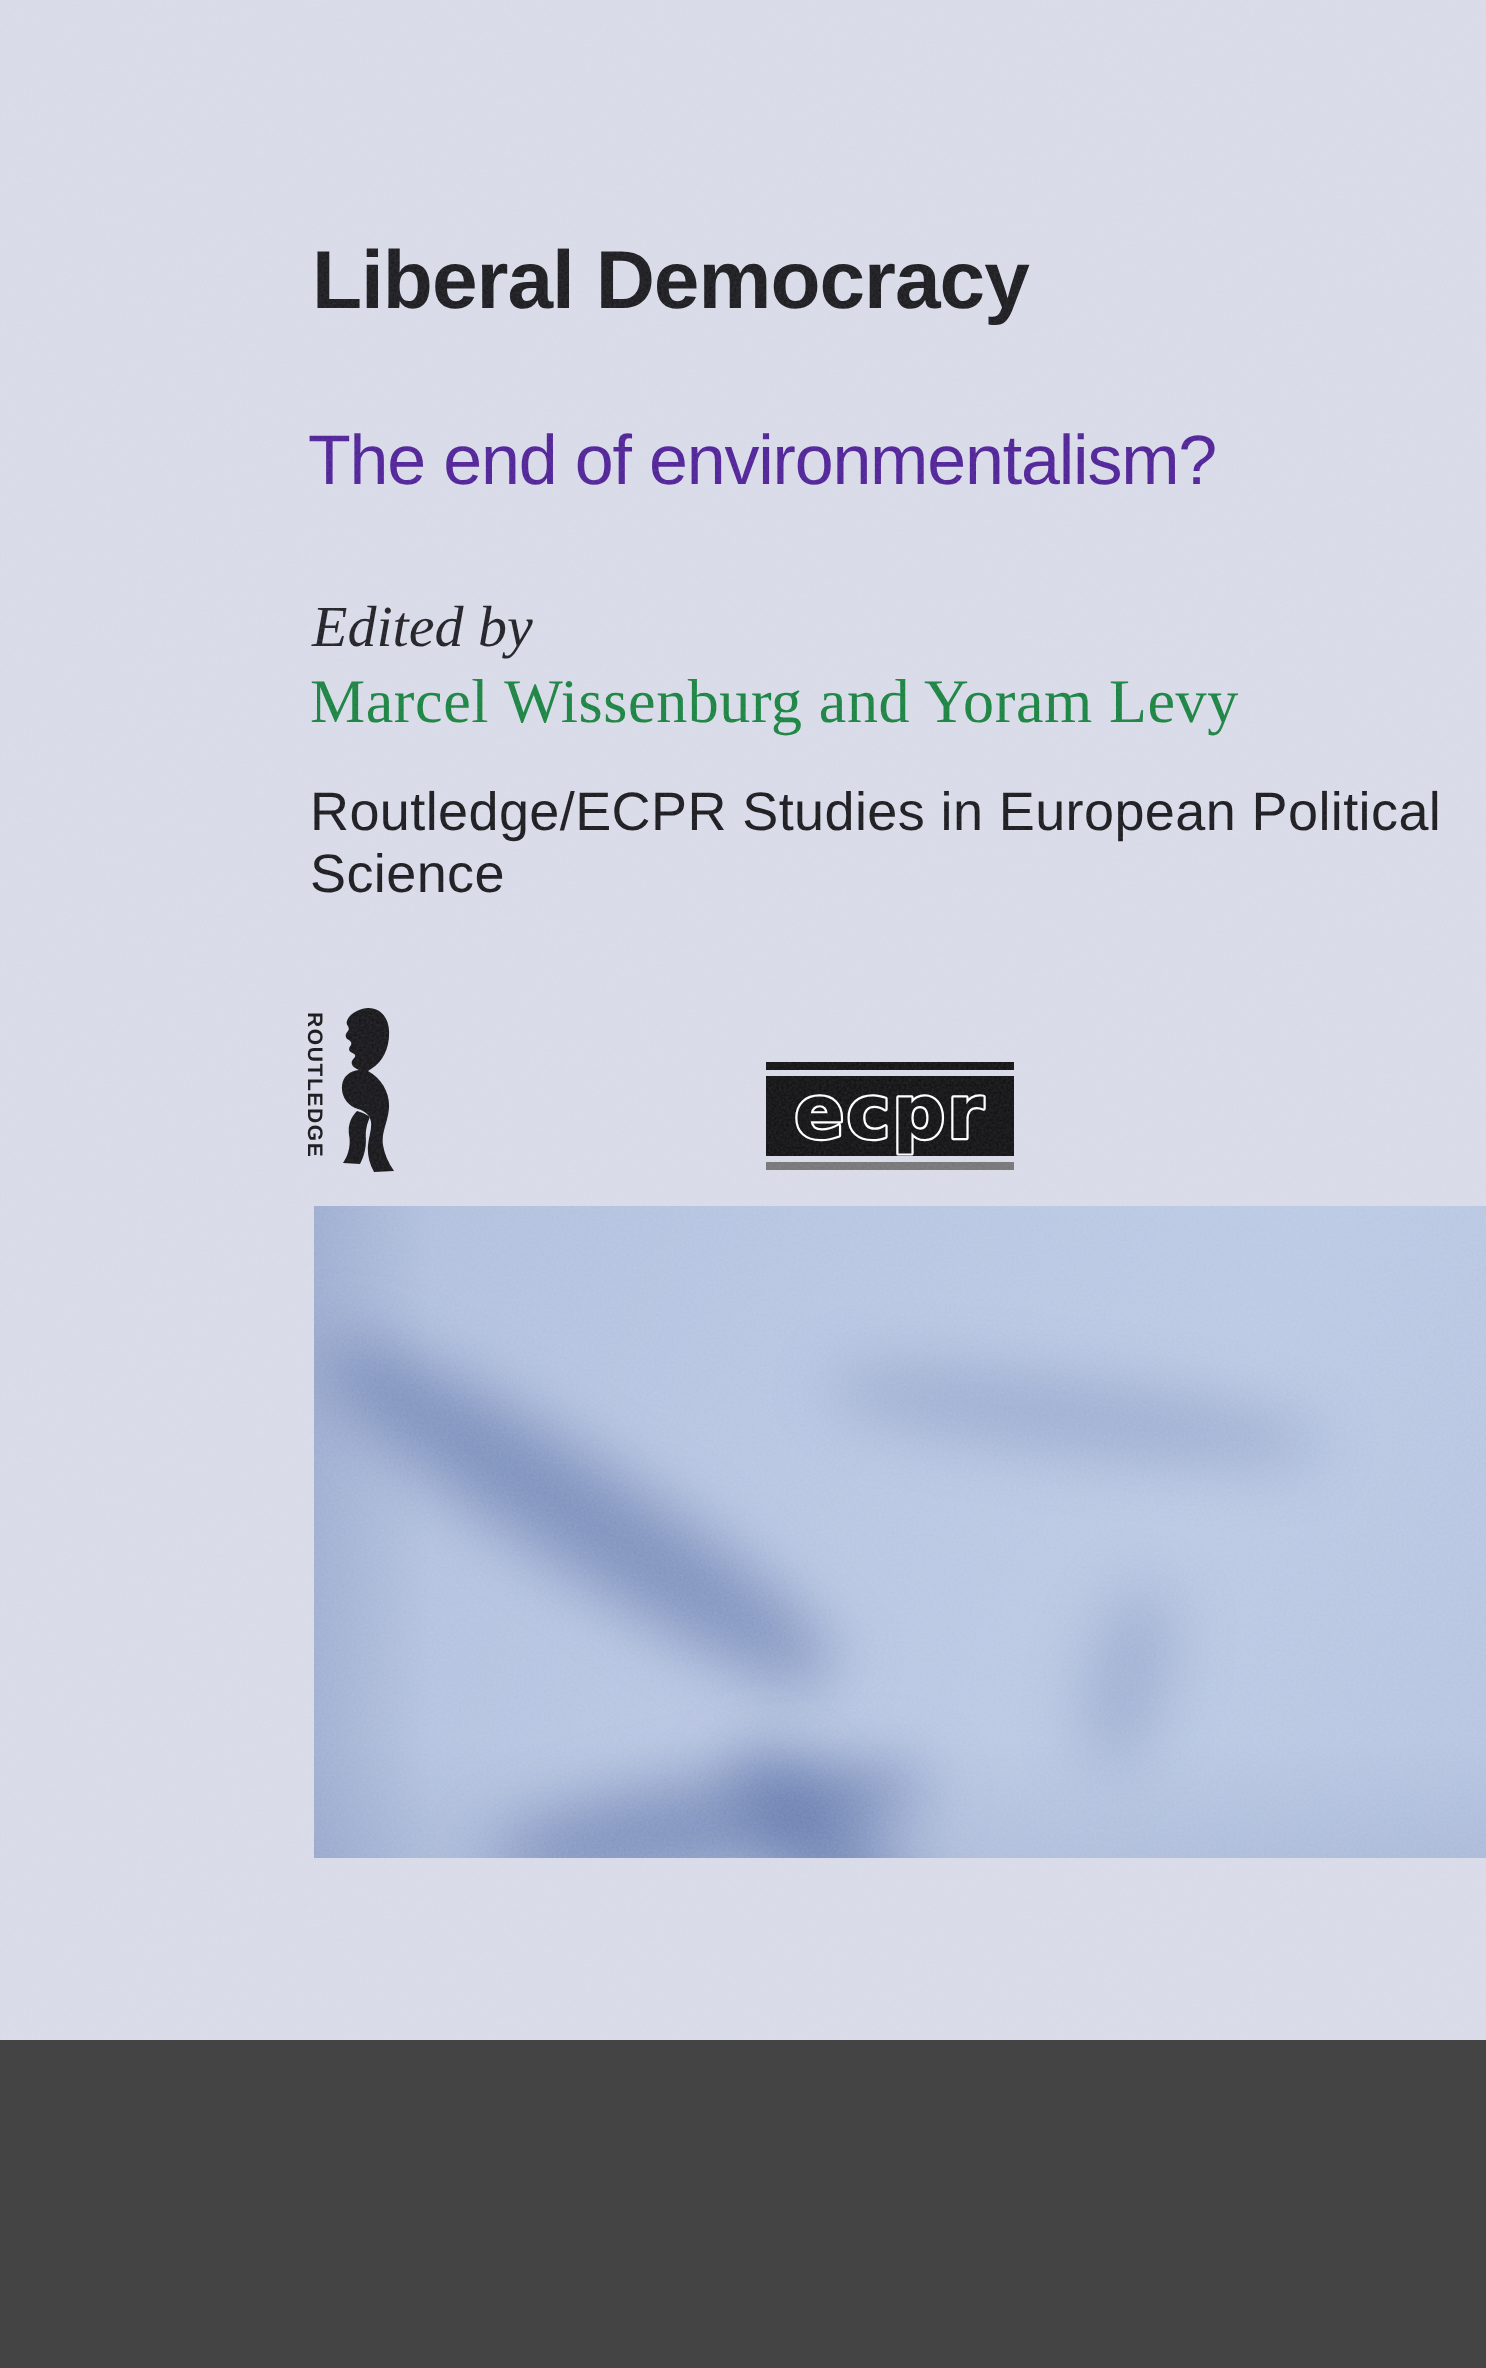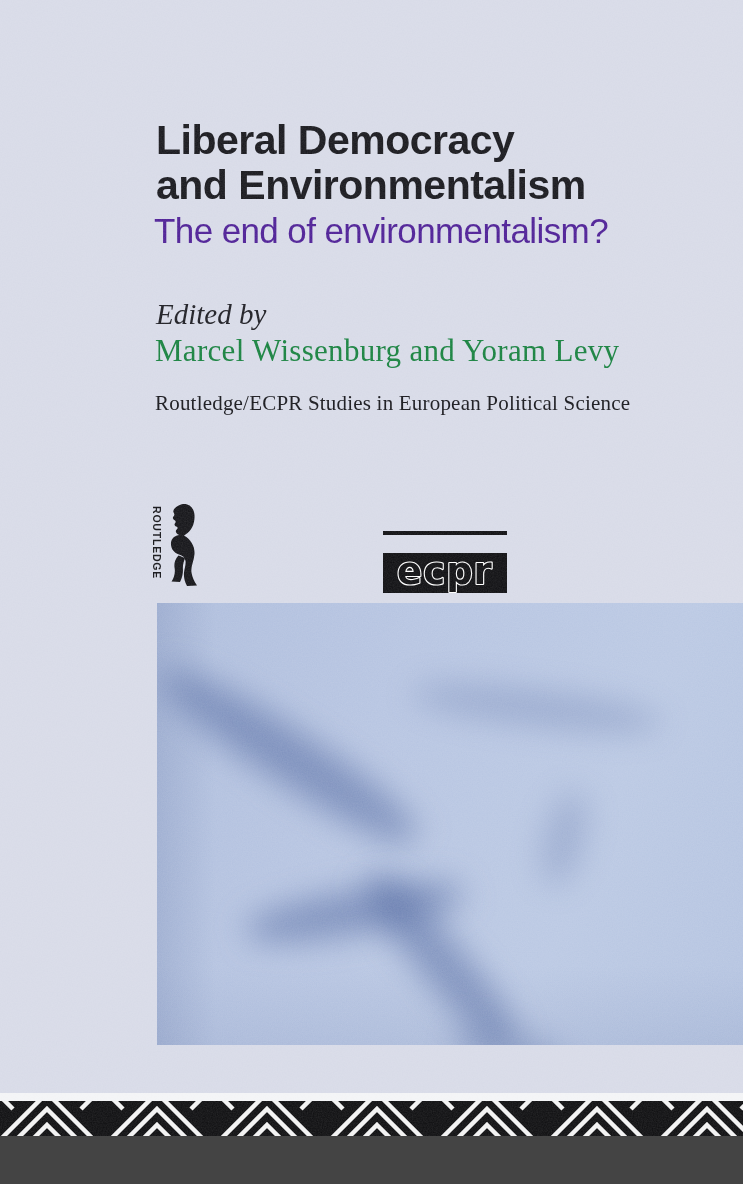--- a/index.html
+++ b/index.html
@@ -1,21 +1,21 @@
 <!DOCTYPE html>
 <html><head>
 <meta charset="utf-8">
 <style>
   html, body { margin: 0; padding: 0; background: #444; }
   * { box-sizing: border-box; }
 
   .cover {
     position: relative;
     width: 743px;
-    height: 1136px;
+    height: 1020px;
     background: #d7dae7;
     overflow: hidden;
     font-family: "Liberation Sans", sans-serif;
     margin: 0 auto;
   }
 
   
   .title {
     position: absolute;
     left: 156px;
@@ -50,24 +50,23 @@
     top: 333px;
     font-family: "Liberation Serif", serif;
     font-size: 31px;
     letter-spacing: 0.3px;
     color: #15803d;
   }
   .series {
     position: absolute;
     left: 155px;
     top: 391px;
-    font-size: 21px;
+    font-size: 27px;
     letter-spacing: 0.2px;
     color: #15151a;
-    font-family: Liberation Serif, serif;
   }
 
   
   .routledge { position: absolute; left: 148px; top: 502px; width: 52px; height: 86px; }
   .routledge-word {
     position: absolute;
     left: 163px; top: 506px;
     transform-origin: 0 0;
     transform: rotate(90deg);
     font-weight: 700;
@@ -79,22 +78,22 @@
   }
   .routledge-word { left: 15px; top: 4px; } 
   .routledge-r { position: absolute; left: 17px; top: 0; width: 34px; height: 86px; }
 
   
   .ecpr {
     position: absolute;
     left: 383px; top: 531px;
     width: 124px;
     border-top: 4px solid #0d0d10;
-    border-bottom: 8px solid #737373;
-    padding: 18px 0;
+    border-bottom: 4px solid #737373;
+    padding: 3px 0;
   }
   .ecpr-box { background: #0d0d10; height: 40px; overflow: hidden; }
   .ecpr-box svg { display: block; width: 100%; height: 100%; }
 
   
   .panel {
     position: absolute;
     left: 157px; top: 603px; right: 0; bottom: 91px;
     background: linear-gradient(112deg, #aebddc 0%, #b6c4e1 35%, #bac8e3 70%, #b4c3e0 100%);
     overflow: hidden;
@@ -120,21 +119,20 @@
   
   .noise { position: absolute; inset: 0; opacity: 0.4; pointer-events: none; }
 </style>
 </head>
 <body>
 
 <div class="cover">
 
   <h1 class="title" style="margin:0;font-size:41px;">
     <div>Liberal Democracy</div>
-    <div>and Environmentalism</div>
   </h1>
   <div class="subtitle">The end of environmentalism?</div>
 
   <div class="edited-by">Edited by</div>
   <div class="editors">Marcel Wissenburg and Yoram Levy</div>
 
   <div class="series">Routledge/ECPR Studies in European Political Science</div>
 
   <div class="routledge">
     <span class="routledge-word">ROUTLEDGE</span>

